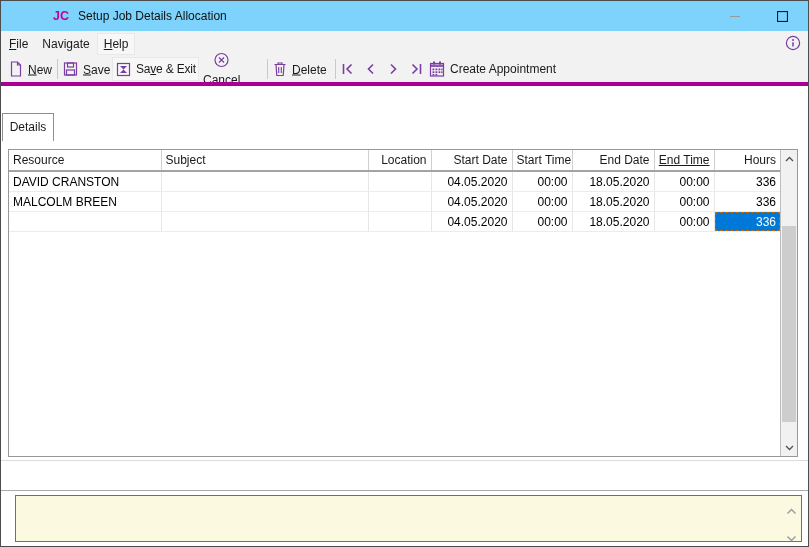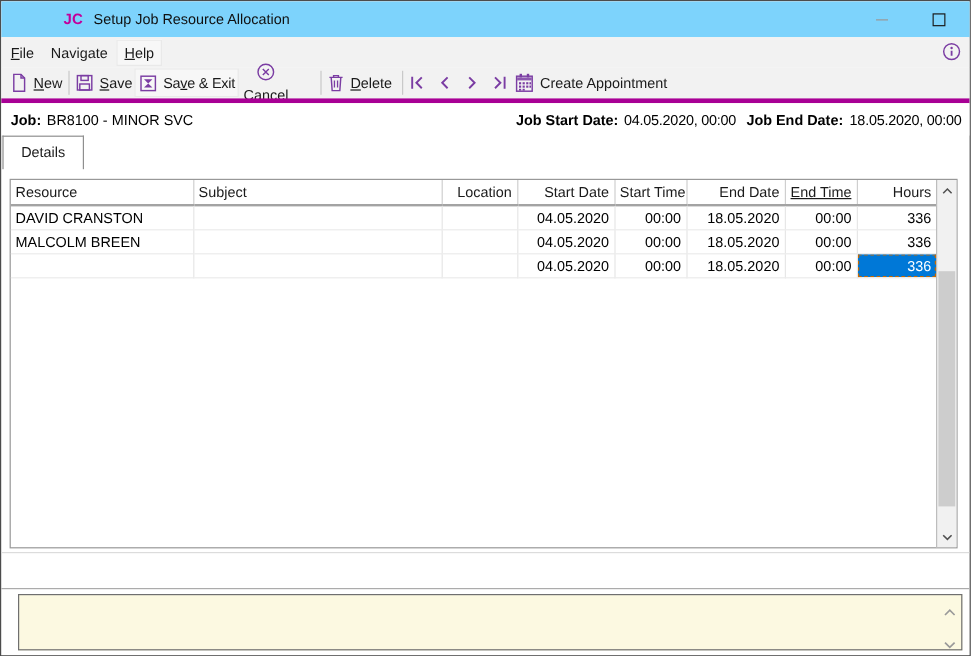--- a/index.html
+++ b/index.html
@@ -23,21 +23,21 @@
 .tb.hl{background:#f7f7f7;box-shadow:inset 0 0 0 1px #e9e9e9;padding:3px;height:18px;}
 .tsep{position:absolute;top:3px;width:1px;height:20px;background:#c9c9c9;}
 
 .accent{position:absolute;left:0;top:81px;width:100%;height:4px;}
 
 .jobbar{position:absolute;left:0;top:85px;width:100%;height:27px;background:#fff;font-size:12px;color:#000;}
 .jobbar span{position:absolute;top:7px;white-space:nowrap;}
 .bold{font-weight:bold;}
 
 .tab{position:absolute;font-size:12px;text-align:center;box-sizing:border-box;color:#1a1a1a;}
-.tab-active{left:1px;top:112px;width:68px;height:28px;background:#fff;border:1px solid #8f8f8f;border-bottom:none;line-height:26px;z-index:2;}
+.tab-active{left:1px;top:112px;width:52px;height:28px;background:#fff;border:1px solid #8f8f8f;border-bottom:none;line-height:26px;z-index:2;}
 .tab-inactive{left:53px;top:115px;width:107px;height:25px;background:#f0f0f0;border:1px solid #b2b2b2;line-height:23px;}
 
 .grid{position:absolute;left:7px;top:148px;width:790px;height:308px;border:1px solid #989898;background:#fff;display:flex;box-sizing:border-box;}
 .grid-table{width:771px;}
 table{border-collapse:collapse;table-layout:fixed;width:771px;}
 th{height:20px;font-weight:normal;font-size:12px;color:#1a1a1a;border-right:1px solid #cfcfcf;border-bottom:2px solid #a3a3a3;padding:0 4px;white-space:nowrap;overflow:hidden;text-align:left;}
 td{height:19px;font-size:12px;color:#000;border-right:1px solid #e7e7e7;border-bottom:1px solid #ececec;padding:0 4px;white-space:nowrap;overflow:hidden;}
 th:last-child,td:last-child{border-right:none;}
 td.sel{background:#0078d7;color:#fff;position:relative;}
 td.sel::after{content:"";position:absolute;left:0;top:0;right:0;bottom:0;border:1px dashed #c76a00;pointer-events:none;}
@@ -56,21 +56,21 @@
 .na-up{top:5px;}
 .na-down{bottom:5px;}
 </style>
 </head>
 <body>
 
 <div class="window">
 
   <div class="titlebar">
     <span class="logo">JC</span>
-    <span class="title">Setup Job Resource Allocation</span>
+    <span class="title">Setup Job Details Allocation</span>
     <div class="winbtns">
       <div class="winbtn">
         <svg width="11" height="11" viewBox="0 0 11 11">
             <path d="M0 5.5 H10" stroke="#9a9a9a" stroke-width="1"></path>
           </svg>
       </div>
       <div class="winbtn">
         <svg width="11" height="11" viewBox="0 0 11 11">
             <rect x="0.5" y="0.5" width="10" height="10" fill="none" stroke="#1a1a1a" stroke-width="1.2"></rect>
           </svg>
@@ -177,28 +177,20 @@
           <rect x="4.5" y="14" width="1.8" height="1.5"></rect>
             <rect x="7.5" y="14" width="1.8" height="1.5"></rect>
         </g>
       </svg>
       <span>Create Appointment</span>
     </div>
   </div>
 
   <div class="accent" style="background: rgb(168, 0, 149);"></div>
 
-  <div class="jobbar">
-    <span class="bold" style="left:8px;">Job:</span>
-    <span style="left:38px;">BR8100 - MINOR SVC</span>
-    <span class="bold" style="left:429px;">Job Start Date:</span>
-    <span style="left:519px;letter-spacing:-0.2px;">04.05.2020, 00:00</span>
-    <span class="bold" style="left:621px;">Job End Date:</span>
-    <span style="left:707px;letter-spacing:-0.2px;">18.05.2020, 00:00</span>
-  </div>
 
   <div class="tab tab-active">Details</div>
 
   <div class="grid">
     <div class="grid-table">
       <table id="gridtable">
           <colgroup>
             <col style="width: 152px;">
             <col style="width: 207px;">
             <col style="width: 63px;">

